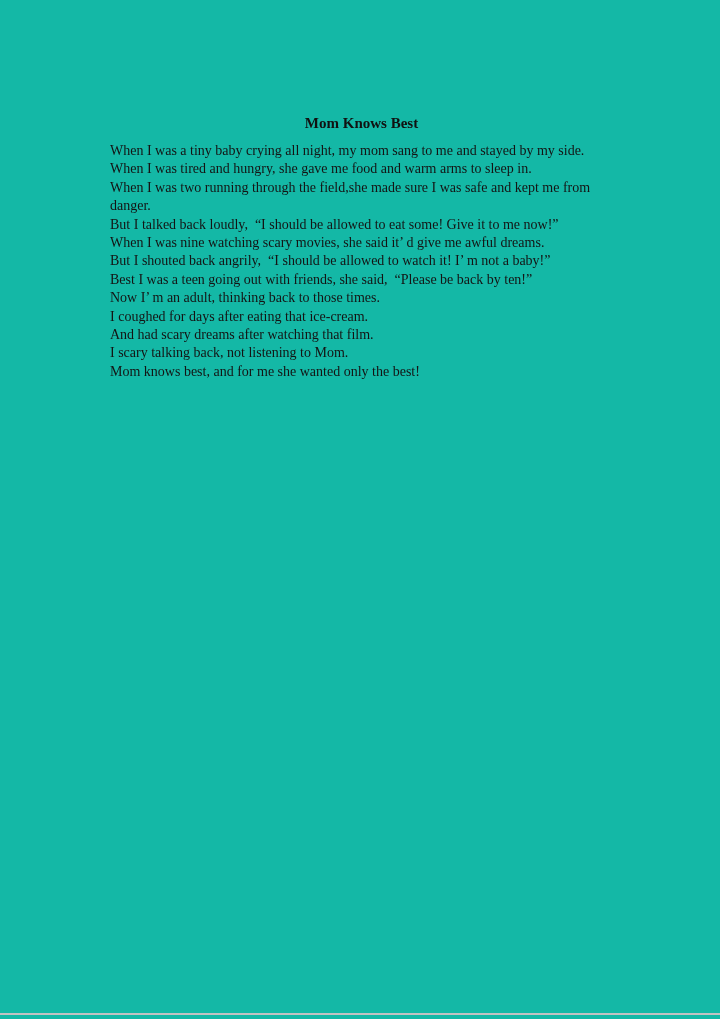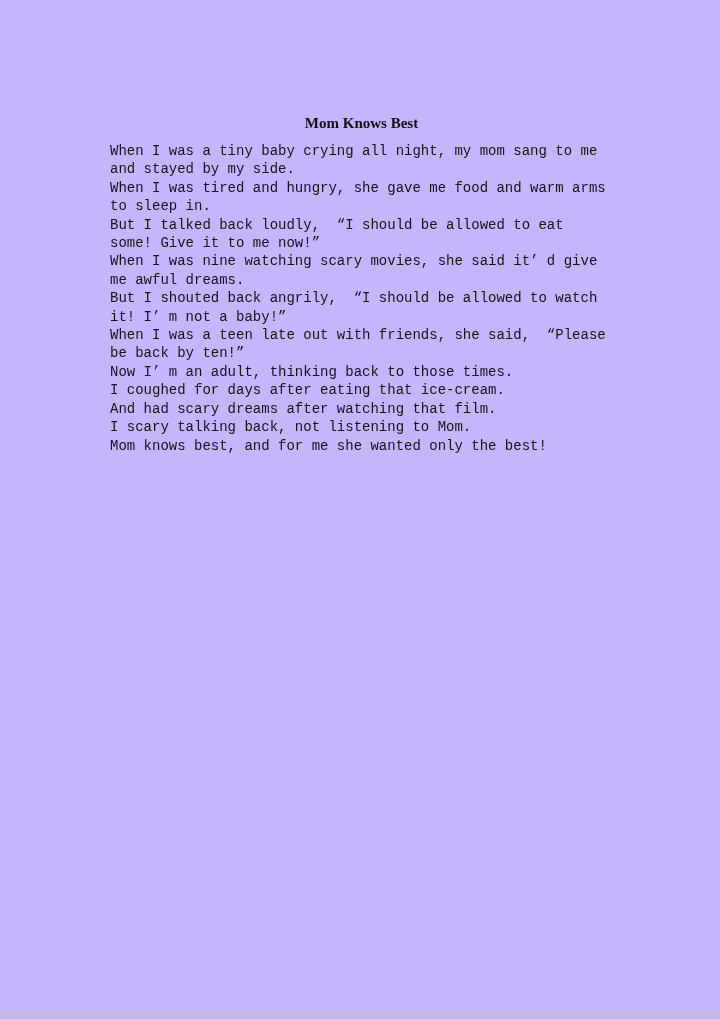--- a/index.html
+++ b/index.html
@@ -4,21 +4,21 @@
 <style>
   html, body {
     margin: 0;
     padding: 0;
     background: #ffffff;
   }
   .viewport {
     position: relative;
     width: 720px;
     height: 1019px;
-    background: #c4b5fd;
+    background: #14b8a6;
     overflow: hidden;
     font-family: "Liberation Serif", "DejaVu Serif", serif;
     color: #141414;
   }
   .poem-content {
     position: absolute;
     left: 110px;
     top: 114px;
     width: 503px;
   }
@@ -29,43 +29,43 @@
     text-align: center;
     line-height: 18px;
     color: #111111;
   }
   .poem-line {
     margin: 0;
     font-size: 14px;
     line-height: 18.4px;
     white-space: pre-wrap;
     text-align: left;
-    font-family: Liberation Mono, monospace;
   }
   .page-bottom-edge {
     position: absolute;
     left: 0;
     top: 1013px;
     width: 720px;
     height: 2px;
     background: #c2c2c2;
   }
 </style>
 </head>
 <body>
 
 <div class="viewport">
   <div class="poem-content">
     <h1 class="poem-title">Mom Knows Best</h1>
     <p class="poem-line">When I was a tiny baby crying all night, my mom sang to me and stayed by my side.</p>
     <p class="poem-line">When I was tired and hungry, she gave me food and warm arms to sleep in.</p>
+    <p class="poem-line">When I was two running through the field,she made sure I was safe and kept me from danger.</p>
     <p class="poem-line">But I talked back loudly,  “I should be allowed to eat some! Give it to me now!”</p>
     <p class="poem-line">When I was nine watching scary movies, she said it’ d give me awful dreams.</p>
     <p class="poem-line">But I shouted back angrily,  “I should be allowed to watch it! I’ m not a baby!”</p>
-    <p class="poem-line">When I was a teen late out with friends, she said,  “Please be back by ten!”</p>
+    <p class="poem-line">Best I was a teen going out with friends, she said,  “Please be back by ten!”</p>
     <p class="poem-line">Now I’ m an adult, thinking back to those times.</p>
     <p class="poem-line">I coughed for days after eating that ice-cream.</p>
     <p class="poem-line">And had scary dreams after watching that film.</p>
     <p class="poem-line">I scary talking back, not listening to Mom.</p>
     <p class="poem-line">Mom knows best, and for me she wanted only the best!</p>
   </div>
   <div class="page-bottom-edge"></div>
 </div>
 
 </body></html>

